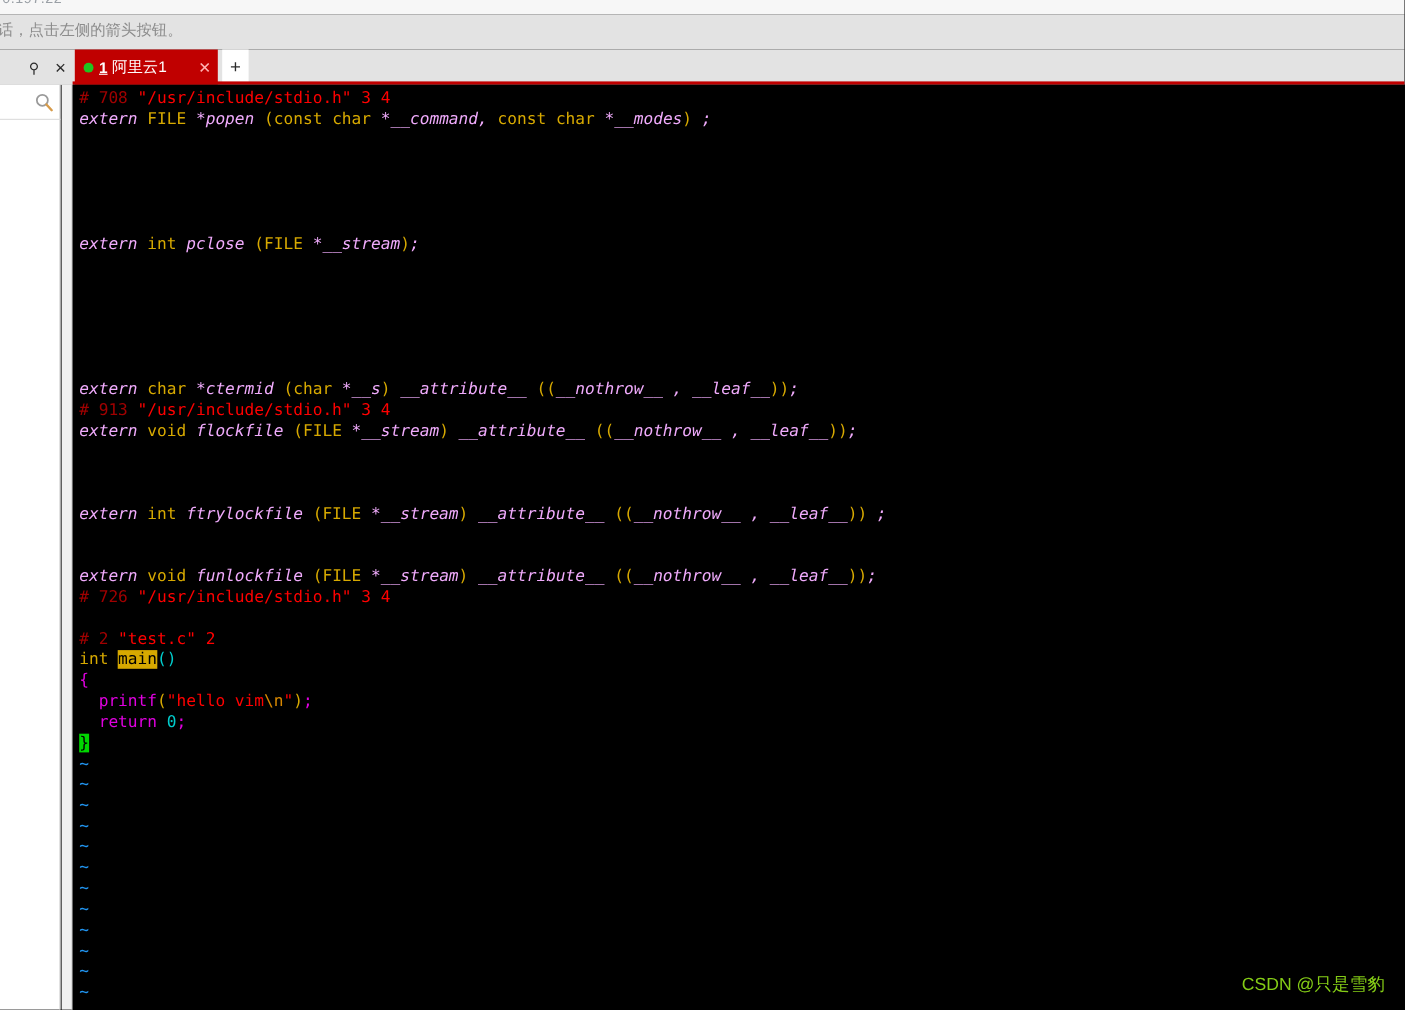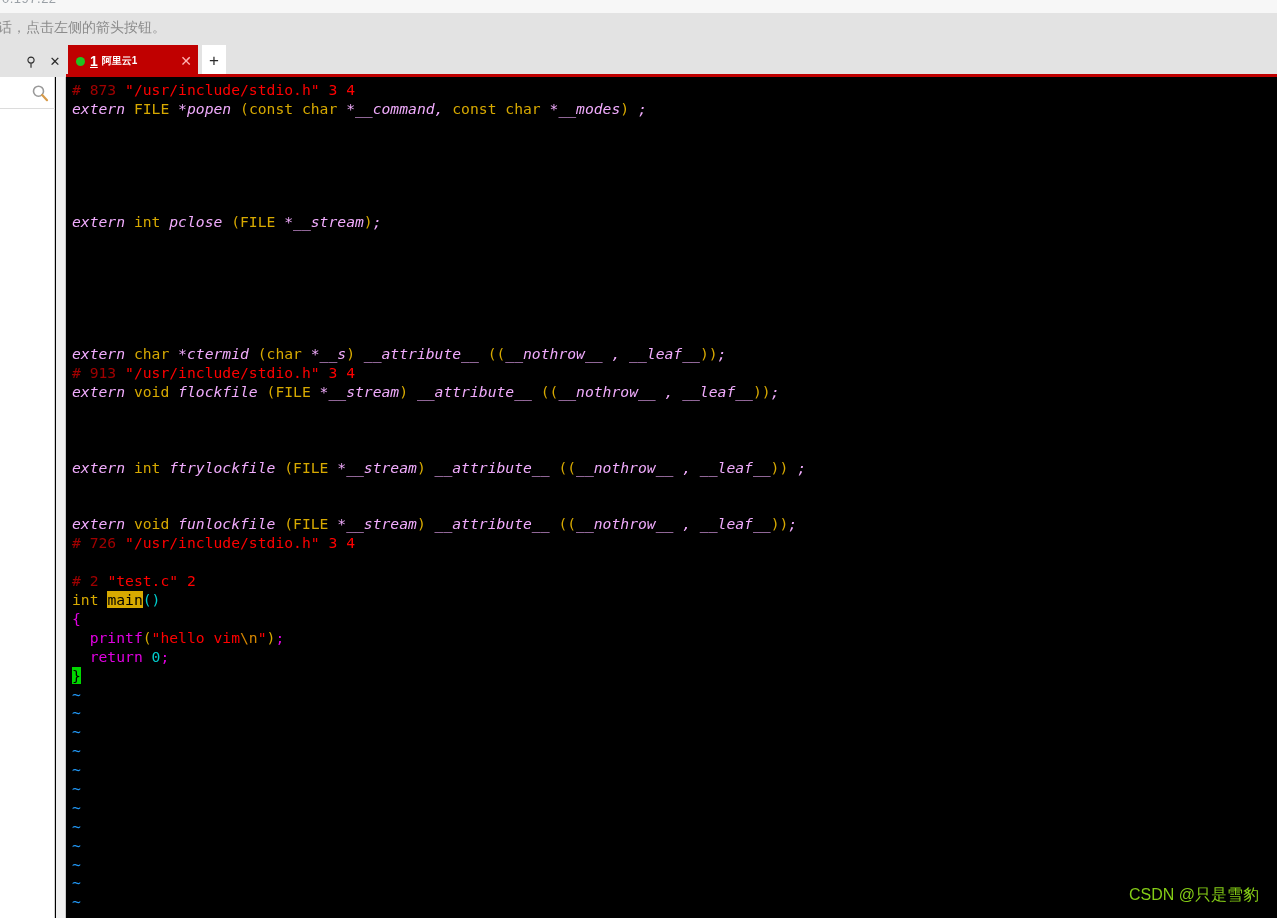--- a/index.html
+++ b/index.html
@@ -57,21 +57,21 @@
     position:absolute; left:68px; top:0; height:32px; width:130px;
     background:#c00000;
     display:flex; align-items:center; padding:0 6px 0 8px; gap:5px;
   }
   .tab .dot { width:9px; height:9px; border-radius:50%; background:#21c421; flex:0 0 auto; }
   .tab .tab-num {
     color:#ffffff; font-size:14px; font-weight:bold;
     text-decoration:underline; flex:0 0 auto;
   }
   .tab .tab-label {
-    color:#ffffff; font-size:10px; font-weight:bold;
+    color:#ffffff; font-size:14px; font-weight:normal;
     white-space:nowrap; flex:1 1 auto; margin-left:-1px;
   }
   .tab .tab-close {
     color:#ffb3b3; font-size:14px; flex:0 0 auto; line-height:1;
   }
   .tab-add {
     position:absolute; left:202px; top:0; width:24px; height:31px;
     background:#ffffff; display:flex; align-items:center; justify-content:center;
     color:#2b2b2b; font-size:17px; line-height:1;
   }
@@ -182,21 +182,21 @@
           <circle cx="7.5" cy="7.2" r="5" fill="none" stroke="#9a9a9a" stroke-width="1.6"></circle>
           <line x1="11.2" y1="11.0" x2="16" y2="16.2" stroke="#d79b4a" stroke-width="2.2" stroke-linecap="round"></line>
         </svg>
       </span>
     </div>
   </div>
 
   <div class="gutter"></div>
 
   <div class="terminal" id="terminal">
-      <div class="line"><span class="c-pp"># 873 </span><span class="c-str">"/usr/include/stdio.h"</span><span class="c-num"> 3 4</span></div>
+      <div class="line"><span class="c-pp"># 708 </span><span class="c-str">"/usr/include/stdio.h"</span><span class="c-num"> 3 4</span></div>
       <div class="line"><span class="c-plain">extern </span><span class="c-type">FILE</span><span class="c-plain"> *popen </span><span class="c-paren">(</span><span class="c-type">const</span><span class="c-plain"> </span><span class="c-type">char</span><span class="c-plain"> *__command, </span><span class="c-type">const</span><span class="c-plain"> </span><span class="c-type">char</span><span class="c-plain"> *__modes</span><span class="c-paren">)</span><span class="c-plain"> ;</span></div>
       <div class="line">&nbsp;</div>
       <div class="line">&nbsp;</div>
       <div class="line">&nbsp;</div>
       <div class="line">&nbsp;</div>
       <div class="line">&nbsp;</div>
       <div class="line"><span class="c-plain">extern </span><span class="c-type">int</span><span class="c-plain"> pclose </span><span class="c-paren">(</span><span class="c-type">FILE</span><span class="c-plain"> *__stream</span><span class="c-paren">)</span><span class="c-plain">;</span></div>
       <div class="line">&nbsp;</div>
       <div class="line">&nbsp;</div>
       <div class="line">&nbsp;</div>

